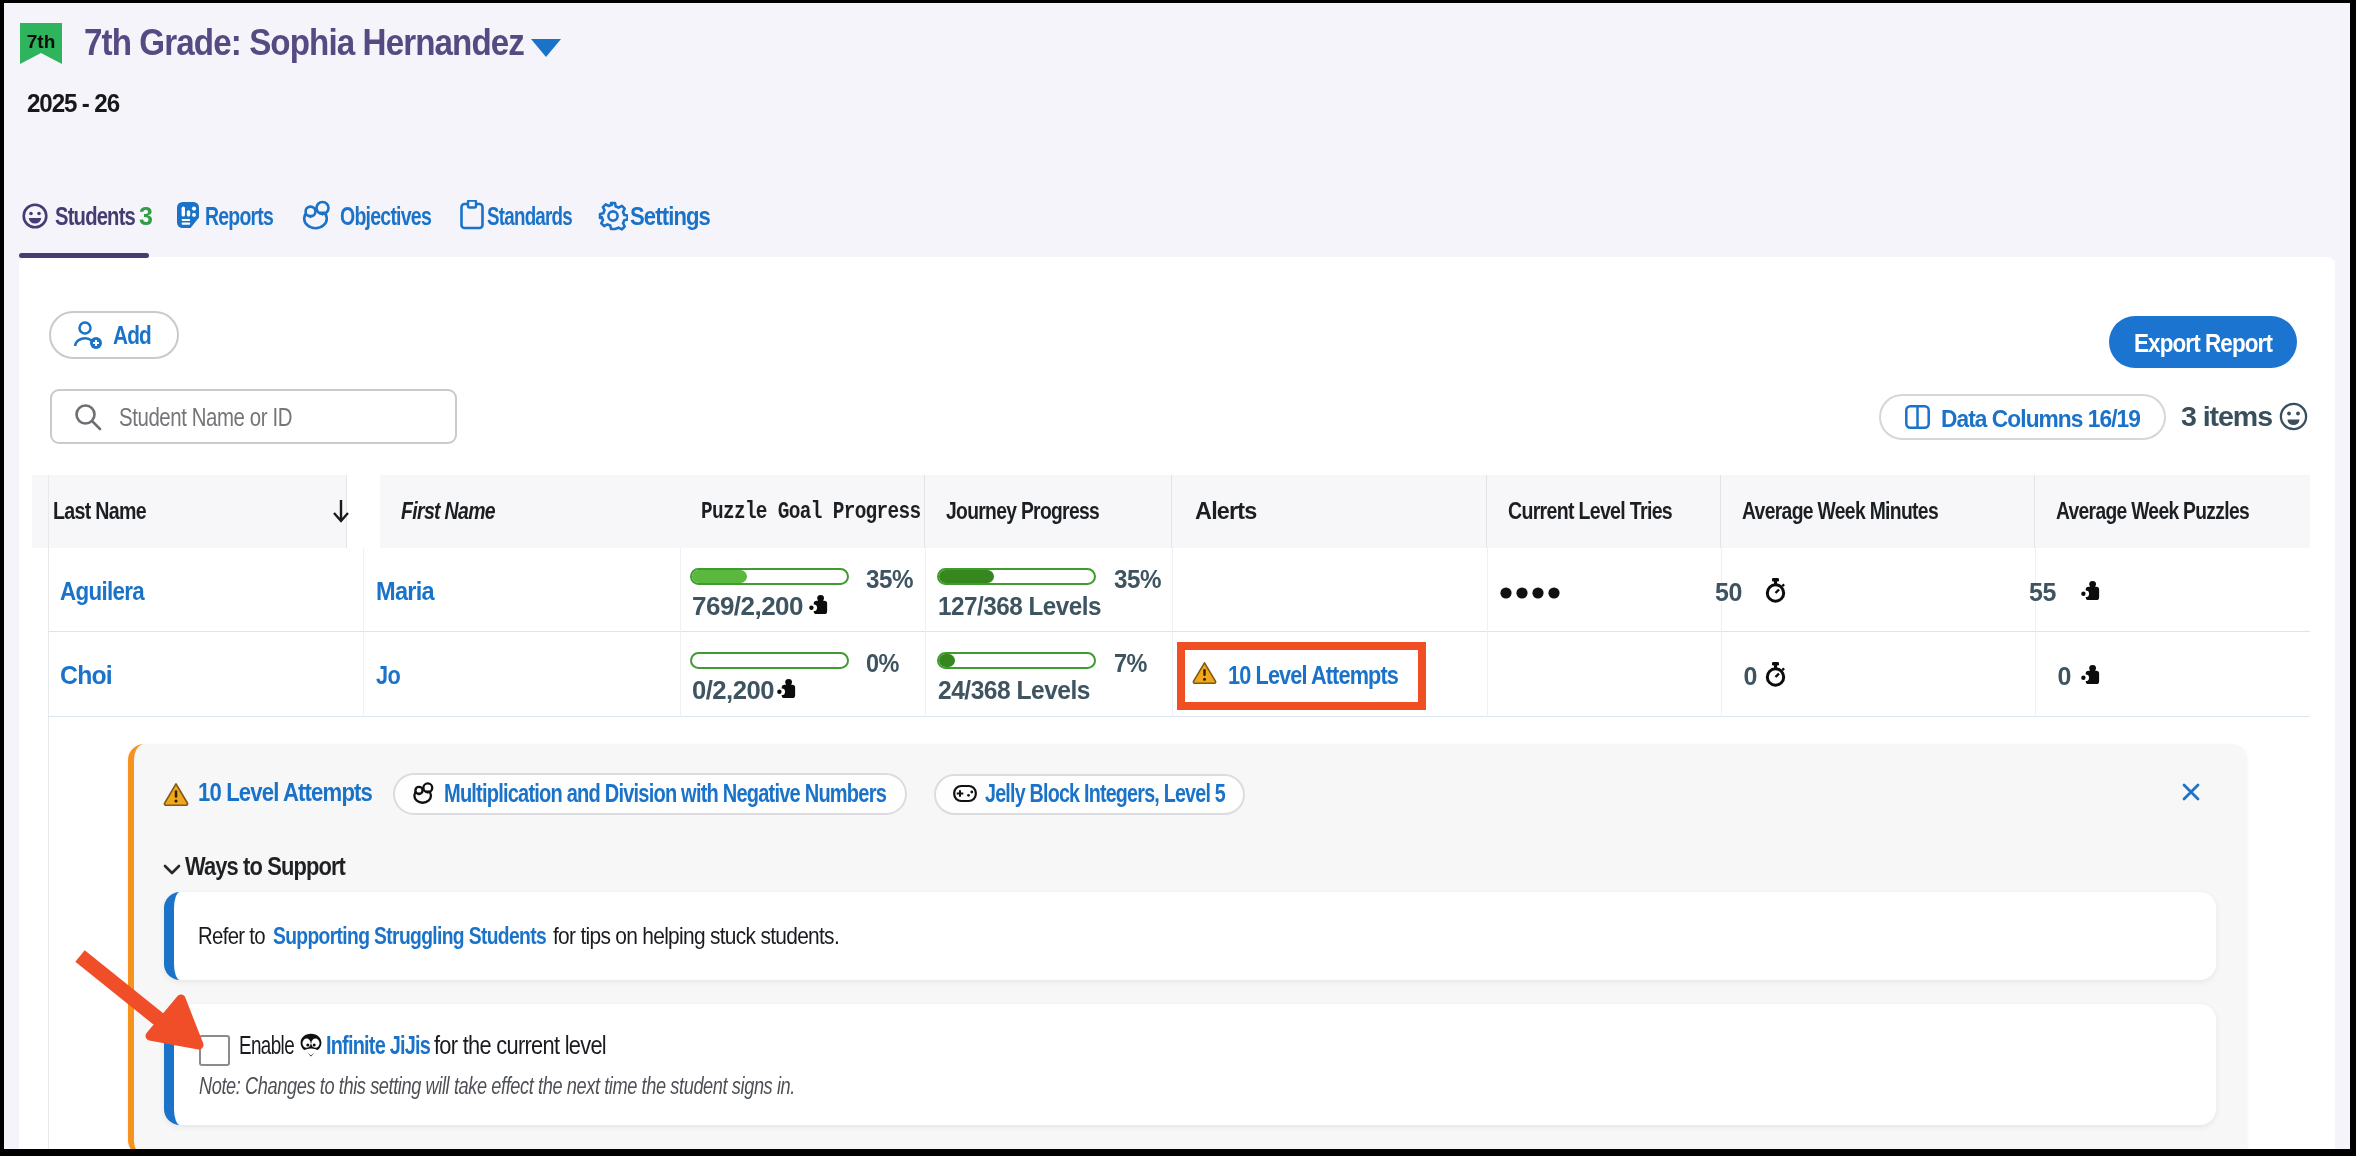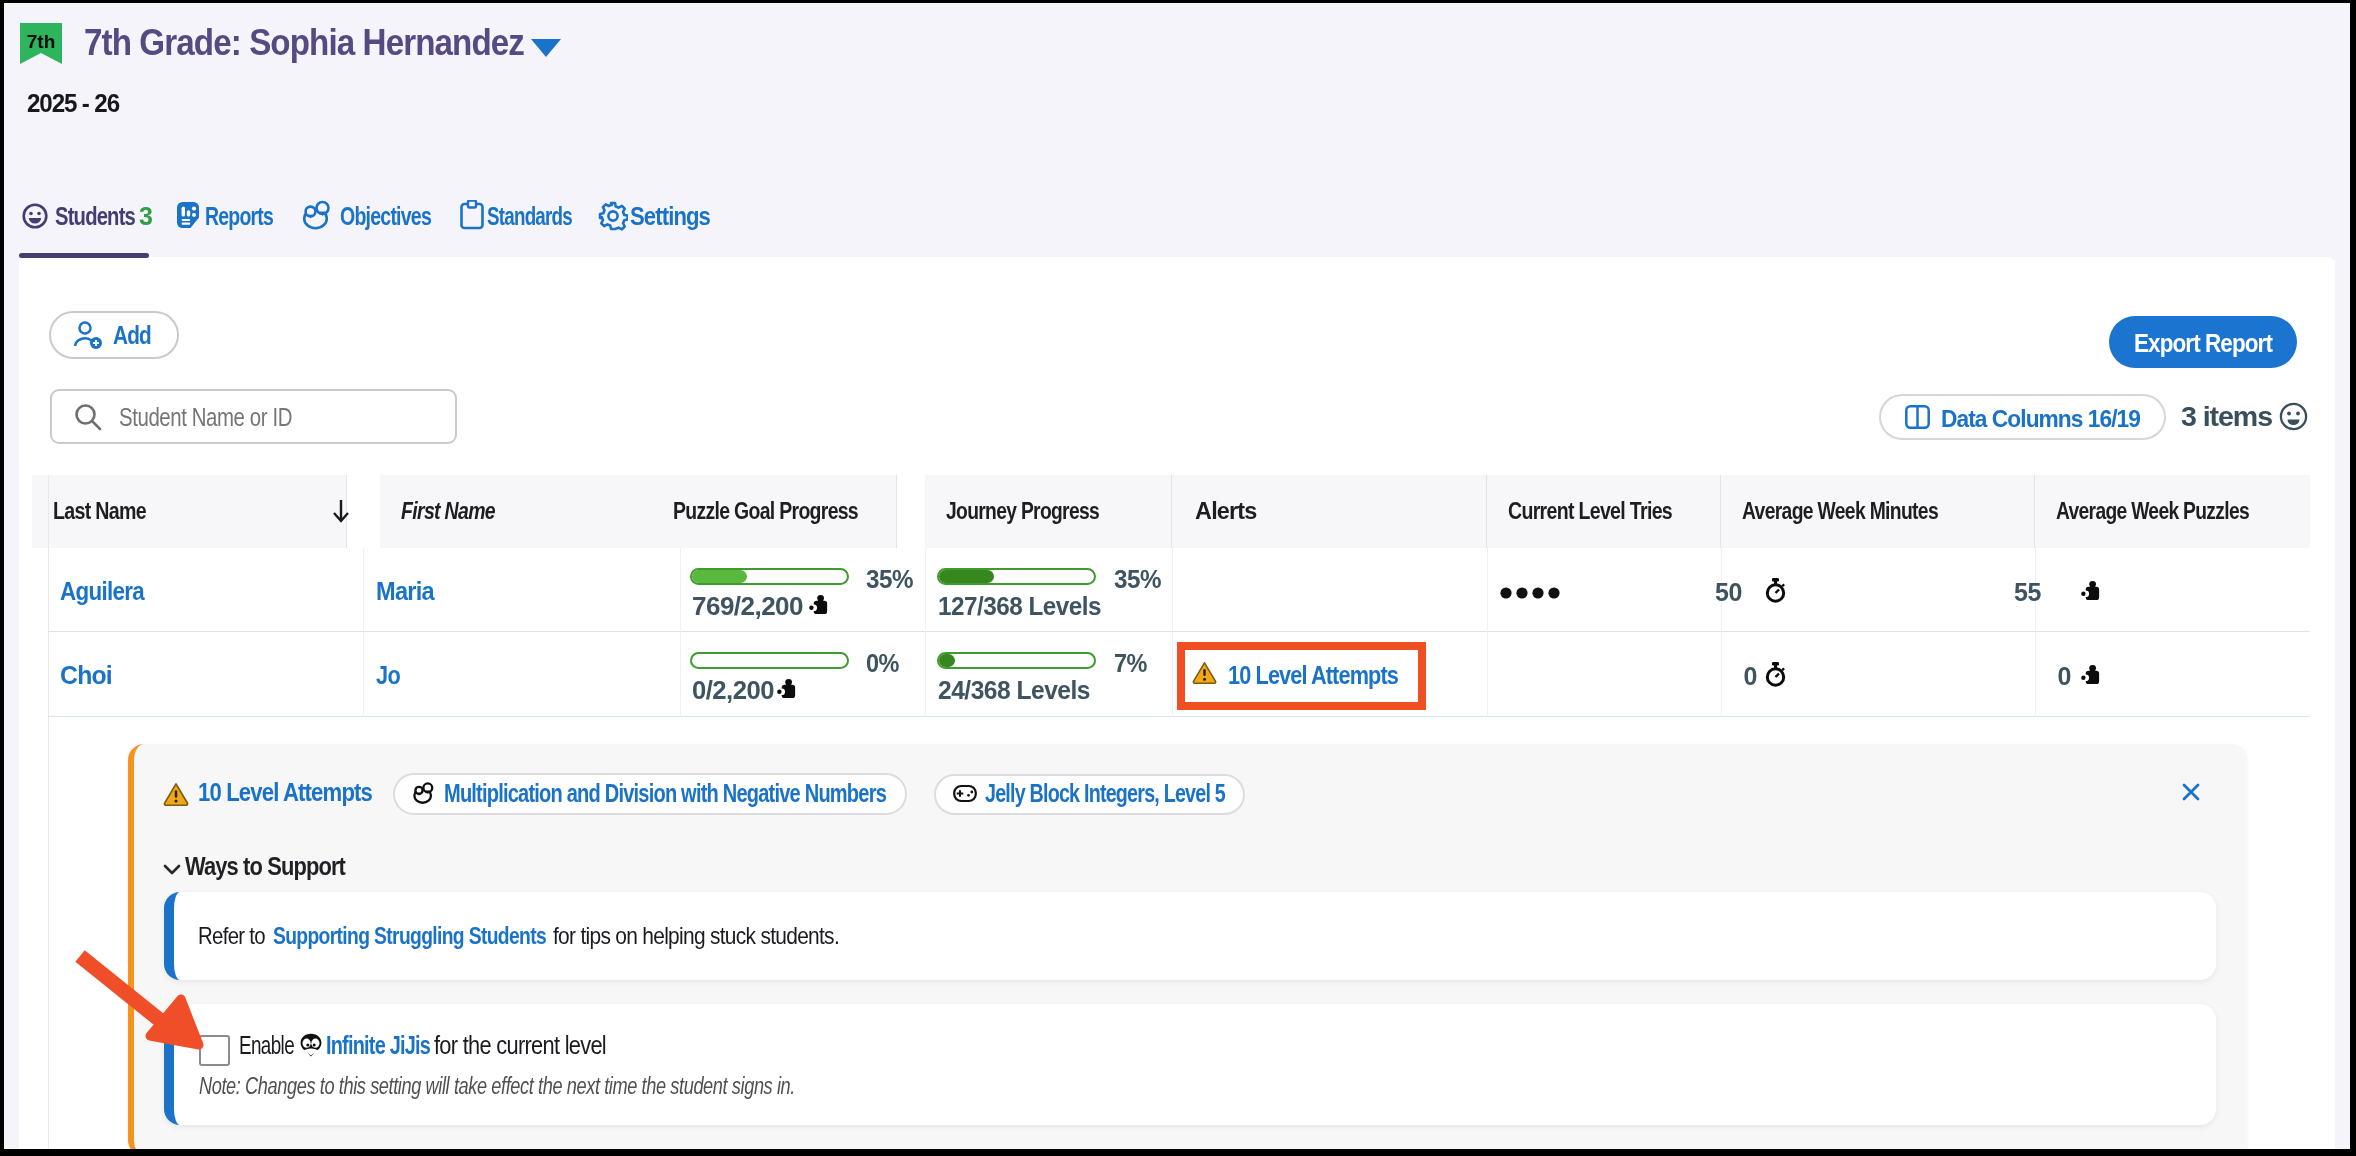--- a/index.html
+++ b/index.html
@@ -118,21 +118,21 @@
     <circle cx="19" cy="11.5" r="1.9" fill="#3a4f5c"></circle>
     <path d="M8.5 17.5 a6 5.5 0 0 0 12 0 z" fill="#3a4f5c"></path>
   </svg>
 
 <div class="hdrcell" style="left:32px;width:315px;">
     <span id="h-last" style="white-space:nowrap;display:inline-block;transform:scaleX(0.8521);transform-origin:left center;">Last Name</span>
   </div>
 <div class="hdrcell" style="left:380px;width:317px;font-style:italic;">
     <span id="h-first" style="white-space:nowrap;display:inline-block;transform:scaleX(0.8478);transform-origin:left center;">First Name</span>
   </div>
-<div class="hdrcell" style="left:652px;width:245px;">
+<div class="hdrcell" style="left:680px;width:245px;font-family:Liberation Mono, monospace;">
     <span id="h-puzzle" style="white-space:nowrap;display:inline-block;transform:scaleX(0.844);transform-origin:left center;">Puzzle Goal Progress</span>
   </div>
 <div class="hdrcell" style="left:925px;width:247px;">
     <span id="h-journey" style="white-space:nowrap;display:inline-block;transform:scaleX(0.8371);transform-origin:left center;">Journey Progress</span>
   </div>
 <div class="hdrcell" style="left:1172px;width:315px;padding-left:23px;">
     <span id="h-alerts" style="white-space:nowrap;display:inline-block;transform:scaleX(1.02);transform-origin:left center;">Alerts</span>
   </div>
 <div class="hdrcell" style="left:1487px;width:234px;">
     <span id="h-tries" style="white-space:nowrap;display:inline-block;transform:scaleX(0.849);transform-origin:left center;">Current Level Tries</span>
@@ -186,21 +186,21 @@
     </svg>
 </div>
 <div class="sub" id="tx-m1" style="left:1700px;top:578px;width:57px;text-align:center;">50</div>
 <svg class="abs timer" style="left:1765px;top:578px" width="21" height="25" viewBox="0 0 21 25">
     <rect x="7" y="0" width="7" height="3.4" rx="1.2" fill="#0c0c0c"></rect>
     <line x1="10.5" y1="3" x2="10.5" y2="6" stroke="#0c0c0c" stroke-width="3"></line>
     <circle cx="10.5" cy="15" r="8.2" fill="none" stroke="#0c0c0c" stroke-width="3"></circle>
     <line x1="10.5" y1="15" x2="14" y2="11.5" stroke="#0c0c0c" stroke-width="2.4"></line>
     <line x1="17.3" y1="6.5" x2="19" y2="8.2" stroke="#0c0c0c" stroke-width="2.6"></line>
   </svg>
-<div class="sub" id="tx-z1" style="left:2014px;top:578px;width:57px;text-align:left;">55</div>
+<div class="sub" id="tx-z1" style="left:2014px;top:578px;width:57px;text-align:center;">55</div>
 <svg class="abs puzzle" style="left:2079px;top:579px" width="23" height="23" viewBox="0 0 24 24">
     <g>
       <path d="M7 11 a3 3 0 0 1 3 -3 h1.6 c-.6 -.9 -1 -1.6 -1 -2.4 a3.6 3.6 0 0 1 7.2 0 c0 .8 -.4 1.5 -1 2.4 h1.2 a3 3 0 0 1 3 3 v8 a3 3 0 0 1 -3 3 H10 a3 3 0 0 1 -3 -3 z" fill="#0c0c0c"></path>
       <circle cx="7" cy="15.4" r="3.5" fill="#fff"></circle>
       <circle cx="4.6" cy="15.4" r="2.3" fill="#0c0c0c"></circle>
     </g>
   </svg>
 
 <div class="cell-name" id="tx-choi" style="left:60px;top:660px;white-space:nowrap;transform:scaleX(0.9528);transform-origin:left center;">Choi</div>
 <div class="cell-name" id="tx-jo" style="left:376px;top:660px;white-space:nowrap;transform:scaleX(0.8348);transform-origin:left center;">Jo</div>

